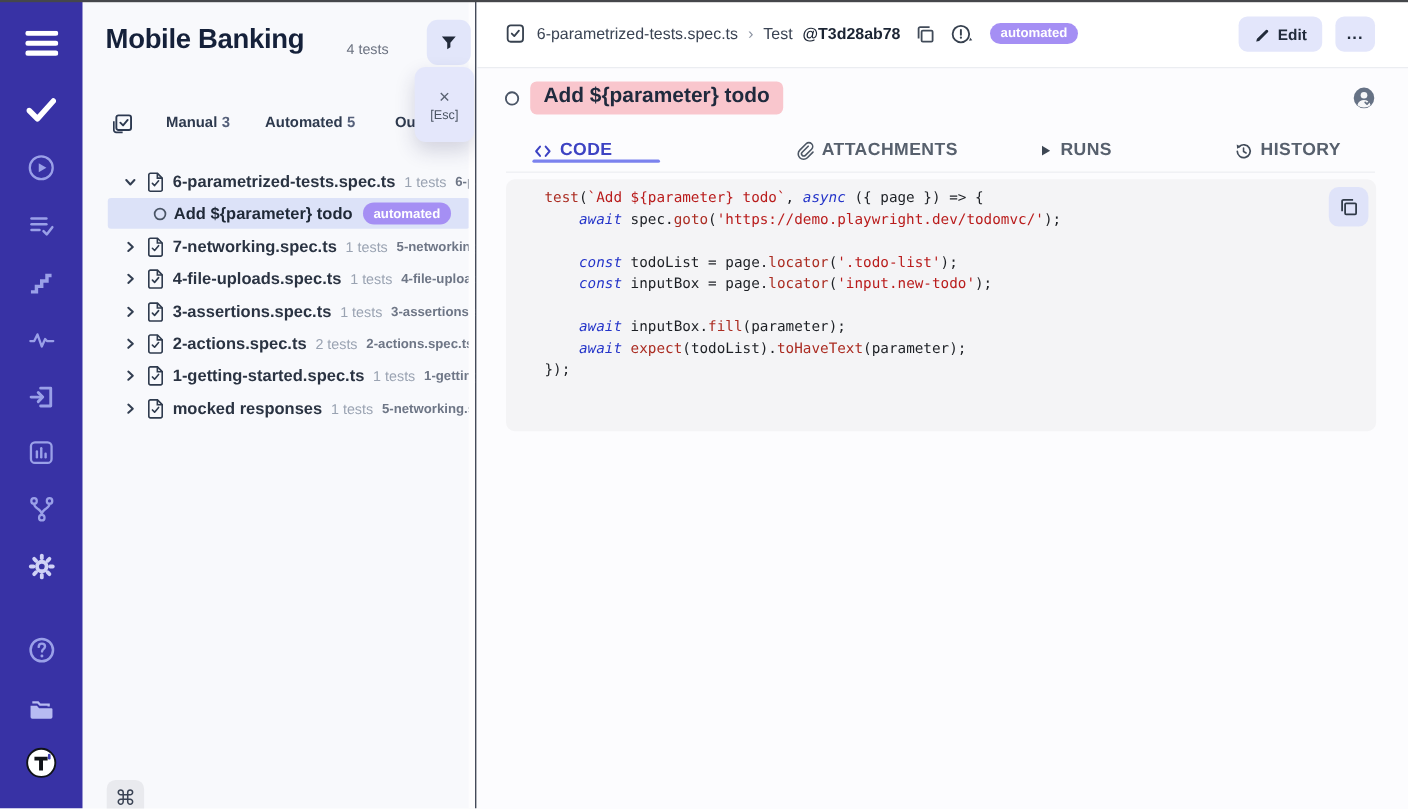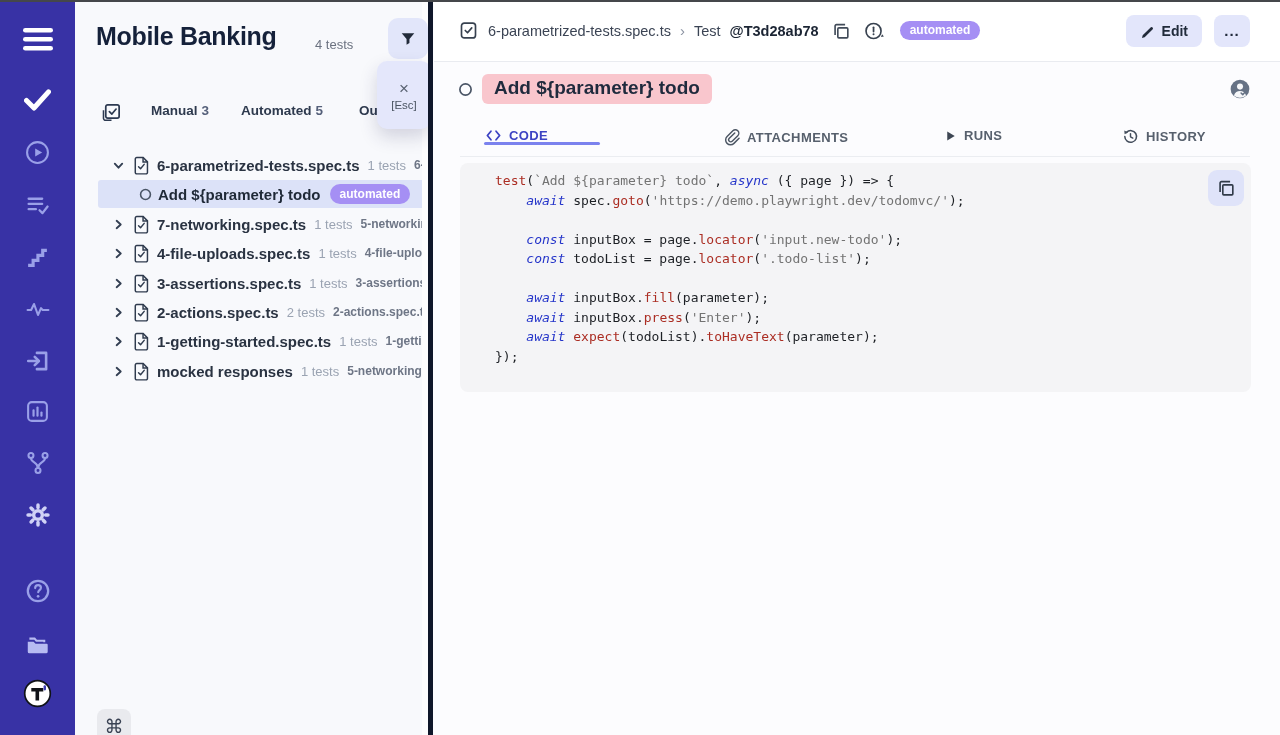--- a/index.html
+++ b/index.html
@@ -9,21 +9,21 @@
   svg{display:block;}
 
   .topstrip{position:absolute;left:0;top:0;width:1280px;height:2px;background:#45474b;z-index:60;}
 
   
   .navbar{position:absolute;left:0;top:0;width:75px;height:735px;background:#3832a5;z-index:10;}
   .nav-ic{position:absolute;left:0;width:75px;display:flex;justify-content:center;}
 
   
   .sidebar{position:absolute;left:75px;top:0;width:358px;height:735px;background:#f8f9fc;
-    border-right:5px solid #0f172a;z-index:5;overflow:hidden;}
+    border-right:1px solid #0f172a;z-index:5;overflow:hidden;}
   .sb-gutter{position:absolute;right:0;top:0;width:6px;height:735px;background:#fdfdfe;z-index:8;}
   .sb-title{position:absolute;left:21px;top:22px;font-size:25px;font-weight:800;color:#15213a;letter-spacing:-0.3px;}
   .sb-count{position:absolute;left:240px;top:37px;font-size:13px;color:#6b7280;}
   .filter-btn{position:absolute;left:313px;top:18px;width:40px;height:41px;border-radius:10px;
     background:#e2e6fa;display:flex;align-items:center;justify-content:center;z-index:9;}
   .filter-pop{position:absolute;left:302px;top:61px;width:54px;height:68px;border-radius:10px;
     background:#e4e7fb;box-shadow:0 8px 18px rgba(40,40,90,.18);z-index:9;
     display:flex;flex-direction:column;align-items:center;justify-content:center;gap:2px;}
   .pop-x{font-size:17px;color:#5a6372;line-height:1;}
   .pop-esc{font-size:11.5px;color:#4b5563;}
@@ -64,31 +64,31 @@
   .btn{height:32px;border-radius:8px;background:#e3e6fb;display:flex;align-items:center;
     gap:7px;padding:0 14px;font-size:14px;font-weight:700;color:#212b3b;}
   .btn-more{width:36px;justify-content:center;padding:0;font-size:15px;letter-spacing:1px;}
 
   .title-row{position:absolute;left:24px;top:74px;display:flex;align-items:center;gap:9px;}
   .test-title{background:#f9c6cd;border-radius:6px;padding:3px 12px 5px;font-size:19px;
     font-weight:800;color:#1f2a3d;}
   .assignee{position:absolute;right:29px;top:78px;}
 
   .m-tabs{position:absolute;left:26px;top:124px;width:790px;height:33px;border-bottom:1px solid #ebedf1;}
-  .m-tab{position:absolute;top:4px;display:flex;align-items:center;gap:7px;font-size:13px;
+  .m-tab{position:absolute;top:4px;display:flex;align-items:center;gap:7px;font-size:16px;
     font-weight:700;letter-spacing:.4px;color:#57606d;}
   .m-tab.active{color:#3d43c3;}
   .tab-line{position:absolute;left:-1px;bottom:-2px;width:116px;height:3px;border-radius:2px;background:#7b82ee;}
 
   .codeblock{position:absolute;left:26px;top:163px;width:791px;height:229px;background:#f4f4f6;
     border-radius:8px;padding:8px 0 0 35px;}
   .code-line{font-family:"DejaVu Sans Mono",monospace;font-size:13px;line-height:19.5px;white-space:pre;}
   .tok-k{color:#2434c9;font-style:italic;}
   .tok-r{color:#ab2d23;}
-  .tok-s{color:#737373;}
+  .tok-s{color:#b91c1c;}
   .tok-p{color:#1d2025;}
   .copy-btn{position:absolute;top:7px;right:7px;width:36px;height:36px;border-radius:9px;
     background:#dfe3f9;display:flex;align-items:center;justify-content:center;}
 </style>
 </head>
 <body>
 
 <div class="topstrip" data-interactable="false"></div>
 
 <div class="navbar" data-interactable="false">
@@ -498,25 +498,24 @@
         </span>
       <span data-interactable="false">HISTORY</span>
     </div>
   </div>
 
   <div class="codeblock" data-interactable="false">
     <div data-interactable="false">
         <div class="code-line"><span class="tok-r">test</span><span class="tok-p">(</span><span class="tok-s">`Add ${parameter} todo`</span><span class="tok-p">, </span><span class="tok-k">async</span><span class="tok-p"> ({ page }) =&gt; {</span></div>
         <div class="code-line"><span class="tok-p">    </span><span class="tok-k">await</span><span class="tok-p"> spec.</span><span class="tok-r">goto</span><span class="tok-p">(</span><span class="tok-s">'https://demo.playwright.dev/todomvc/'</span><span class="tok-p">);</span></div>
         <div class="code-line">&nbsp;</div>
+        <div class="code-line"><span class="tok-p">    </span><span class="tok-k">const</span><span class="tok-p"> todoList = page.</span><span class="tok-r">locator</span><span class="tok-p">(</span><span class="tok-s">'.todo-list'</span><span class="tok-p">);</span></div>
         <div class="code-line"><span class="tok-p">    </span><span class="tok-k">const</span><span class="tok-p"> inputBox = page.</span><span class="tok-r">locator</span><span class="tok-p">(</span><span class="tok-s">'input.new-todo'</span><span class="tok-p">);</span></div>
-        <div class="code-line"><span class="tok-p">    </span><span class="tok-k">const</span><span class="tok-p"> todoList = page.</span><span class="tok-r">locator</span><span class="tok-p">(</span><span class="tok-s">'.todo-list'</span><span class="tok-p">);</span></div>
         <div class="code-line">&nbsp;</div>
         <div class="code-line"><span class="tok-p">    </span><span class="tok-k">await</span><span class="tok-p"> inputBox.</span><span class="tok-r">fill</span><span class="tok-p">(parameter);</span></div>
-        <div class="code-line"><span class="tok-p">    </span><span class="tok-k">await</span><span class="tok-p"> inputBox.</span><span class="tok-r">press</span><span class="tok-p">(</span><span class="tok-s">'Enter'</span><span class="tok-p">);</span></div>
         <div class="code-line"><span class="tok-p">    </span><span class="tok-k">await</span><span class="tok-p"> </span><span class="tok-r">expect</span><span class="tok-p">(todoList).</span><span class="tok-r">toHaveText</span><span class="tok-p">(parameter);</span></div>
         <div class="code-line"><span class="tok-p">});</span></div>
       </div>
     <div class="copy-btn" data-interactable="true">
       <span data-interactable="false">
           <svg width="20" height="20" viewBox="0 0 22 22">
             <g stroke="#313b49" fill="none" stroke-width="1.8">
               <rect x="7.5" y="7.5" width="11" height="11" rx="1"></rect>
               <path d="M4.5 15.5v-10A1.5 1.5 0 0 1 6 4h9.5"></path>
             </g>

